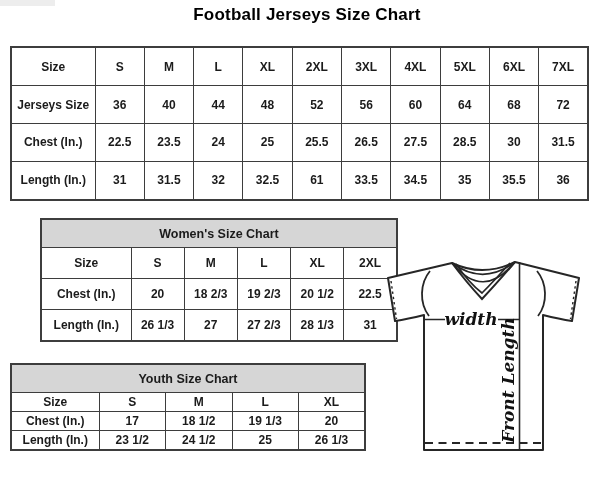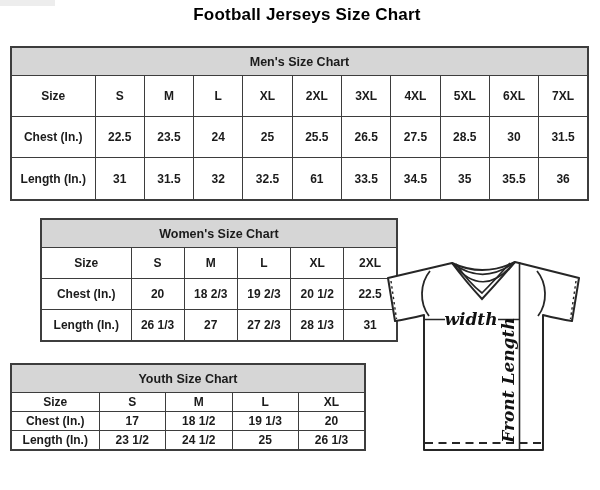--- a/index.html
+++ b/index.html
@@ -71,37 +71,47 @@
       <col>
       <col>
       <col>
       <col>
       <col>
       <col>
       <col>
       <col>
     </colgroup>
     <tbody>
-      <tr>
-        <td colspan="11" class="cap">Men's Size Chart</td>
-      </tr>
       <tr>
         <td>Size</td>
         <td>S</td>
         <td>M</td>
         <td>L</td>
         <td>XL</td>
         <td>2XL</td>
         <td>3XL</td>
         <td>4XL</td>
         <td>5XL</td>
         <td>6XL</td>
         <td>7XL</td>
       </tr>
       <tr>
+        <td>Jerseys Size</td>
+        <td>36</td>
+        <td>40</td>
+        <td>44</td>
+        <td>48</td>
+        <td>52</td>
+        <td>56</td>
+        <td>60</td>
+        <td>64</td>
+        <td>68</td>
+        <td>72</td>
+      </tr>
+      <tr>
         <td>Chest (In.)</td>
         <td>22.5</td>
         <td>23.5</td>
         <td>24</td>
         <td>25</td>
         <td>25.5</td>
         <td>26.5</td>
         <td>27.5</td>
         <td>28.5</td>
         <td>30</td>

